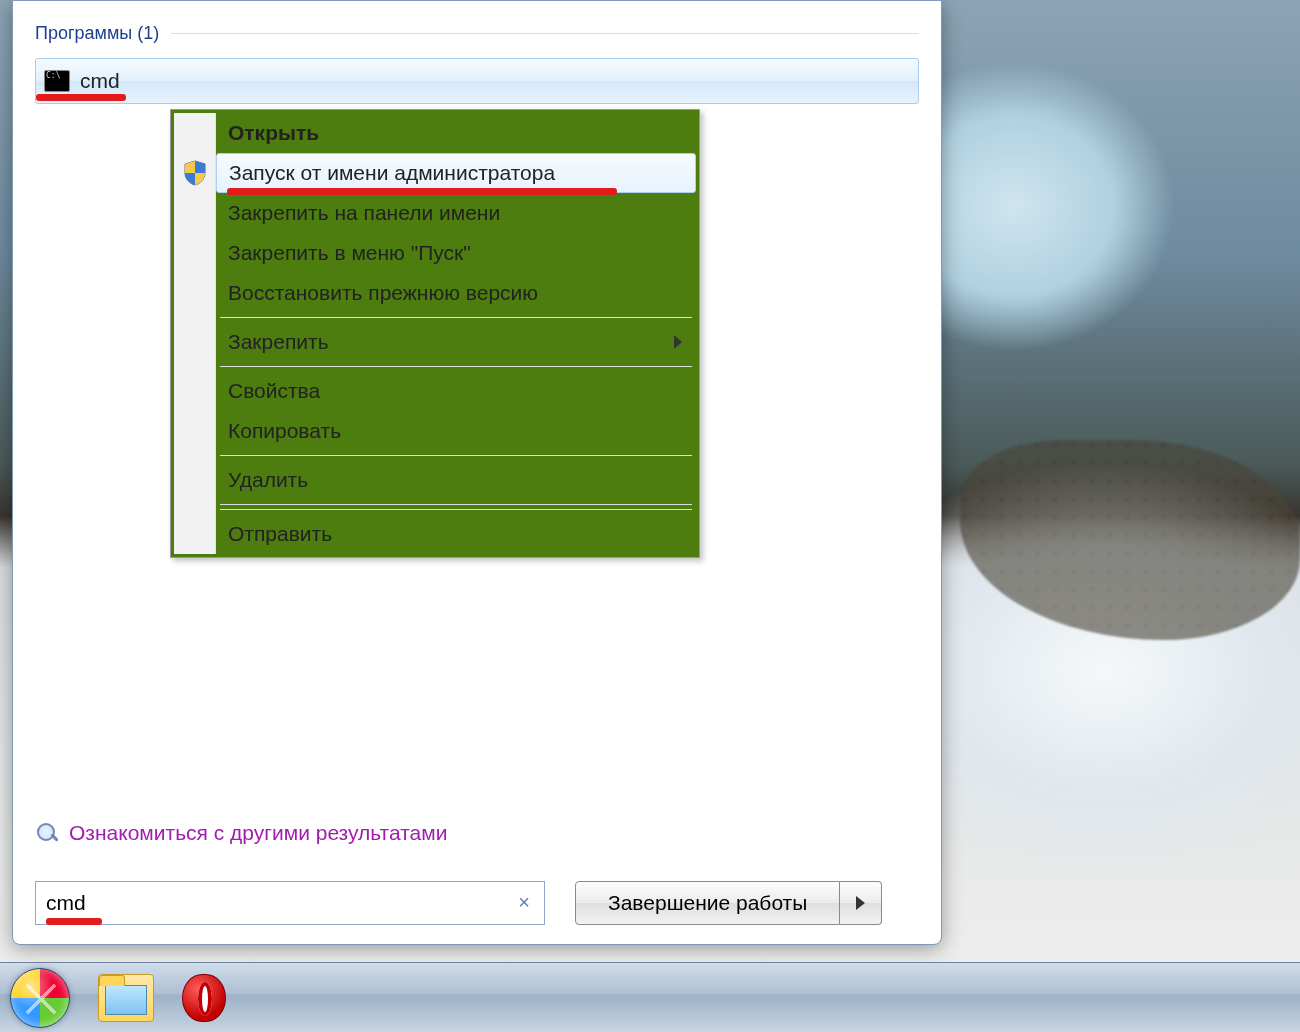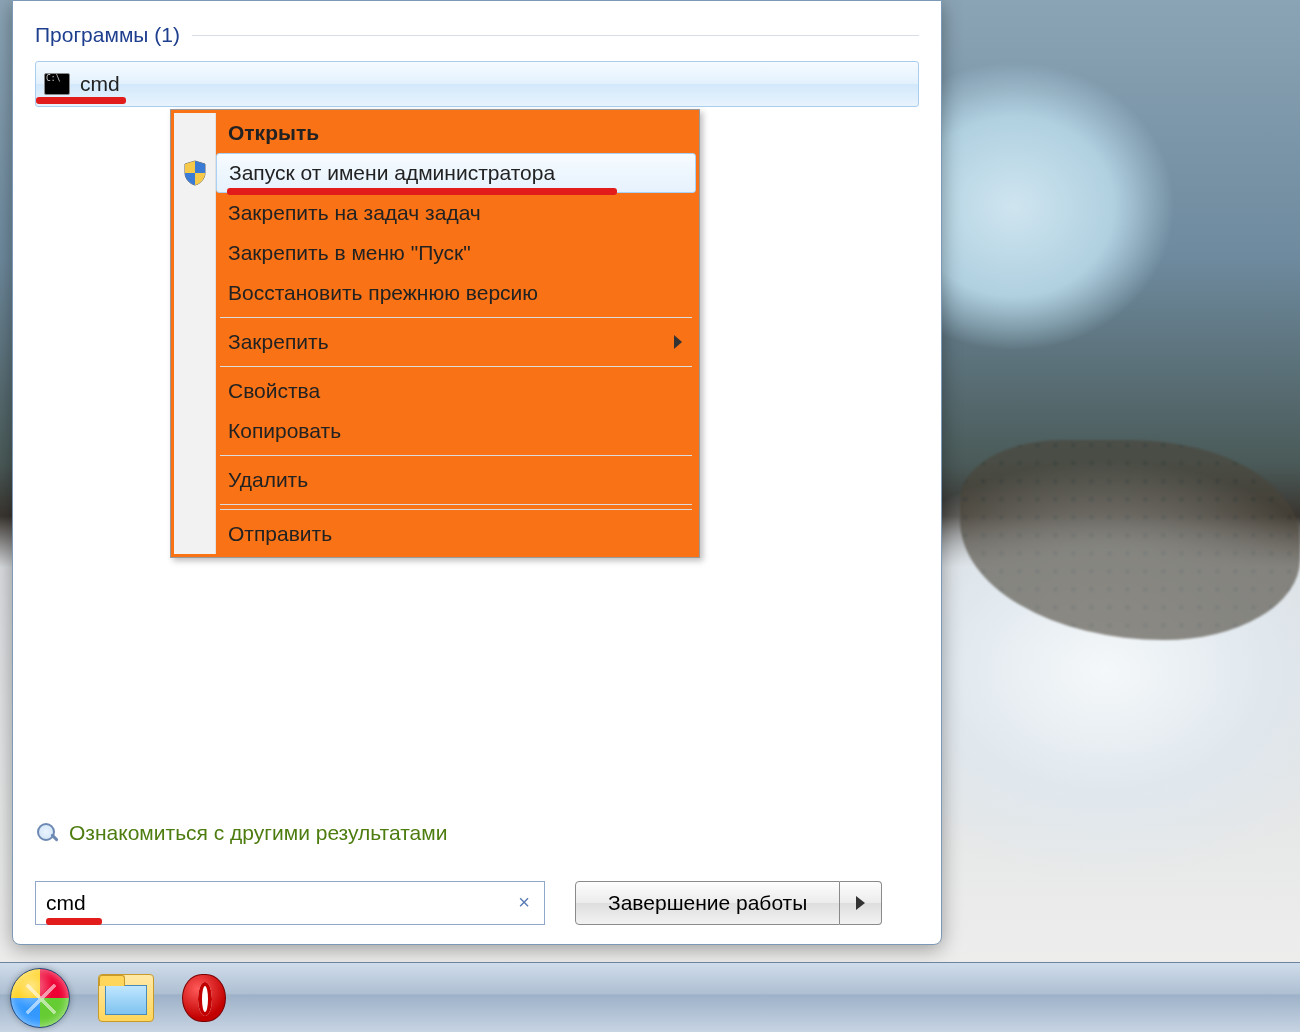--- a/index.html
+++ b/index.html
@@ -33,21 +33,21 @@
     background: #fff;
     border: 1px solid #7c9ab8;
     border-radius: 0 0 8px 8px;
     box-shadow: 0 4px 20px rgba(0,0,0,.35);
     padding: 22px 22px 18px 22px;
   }
   .section-header {
     display: flex; align-items: center; gap: 12px; margin-bottom: 14px;
   }
   .section-title {
-    font-size: 21px; color: #1e3e8e; white-space: nowrap;
+    font-size: 18px; color: #1e3e8e; white-space: nowrap;
   }
   .section-rule {
     flex: 1; height: 1px; background: #d8dde8;
   }
 
   .result-item {
     display: flex; align-items: center; gap: 10px;
     height: 46px; padding: 0 8px;
     border: 1px solid #a9cdef;
     border-radius: 3px;
@@ -69,21 +69,21 @@
   .red-underline::after{
     content:""; position:absolute; left:0; right:0; bottom:-7px;
     height:7px; background:#e21b1b; border-radius:3px;
   }
   .red-underline.wide::after{ left:-44px; right:-6px; bottom:-8px; }
 
   
   .context-menu {
     position: absolute; left: 157px; top: 108px;
     width: 530px;
-    background: #f97316;
+    background: #4d7c0f;
     border: 1px solid #9a9a9a;
     box-shadow: 3px 3px 6px rgba(0,0,0,.25);
     padding: 3px;
     font-size: 21px; color: #222;
   }
   .cm-gutter {
     position:absolute; left:3px; top:3px; bottom:3px; width:42px;
     background:#f2f2f2; border-right:1px solid #e1e1e1;
   }
   .cm-item {
@@ -110,21 +110,21 @@
   .shield-icon svg{ width:24px; height:26px; display:block; }
   .cm-item .red-under {
     position:absolute; left:10px; top:34px; width:390px; height:7px;
     background:#e21b1b; border-radius:3px;
   }
 
   
   .more-results {
     position:absolute; left:22px; top:820px;
     display:flex; align-items:center; gap:10px;
-    font-size:21px; color:#4d7c0f;
+    font-size:21px; color:#a21caf;
   }
   .mag-icon{ width:24px; height:24px; position:relative; }
   .mag-icon::before{
     content:""; position:absolute; left:2px; top:2px; width:14px; height:14px;
     border:2px solid #6d89b3; border-radius:50%;
     background: radial-gradient(#eaf4ff, #cfe3f5);
   }
   .mag-icon::after{
     content:""; position:absolute; left:15px; top:15px; width:9px; height:3px;
     background:#6d89b3; transform:rotate(45deg); border-radius:2px;
@@ -251,21 +251,21 @@
           <path d="M12 1 L2 4 V13 H12 Z" fill="#f7c948"></path>
           <path d="M12 25 C17 24 22 19 22 13 H12 Z" fill="#f7c948"></path>
           <path d="M12 25 C7 24 2 19 2 13 H12 Z" fill="#3a7bd5"></path>
         </svg>
       </span>
       <span>Запуск от имени администратора</span>
       <span class="red-under"></span>
     </div>
 
     <div class="cm-item">
-      <span>Закрепить на задач задач</span>
+      <span>Закрепить на панели имени</span>
     </div>
     <div class="cm-item">
       <span>Закрепить в меню "Пуск"</span>
     </div>
     <div class="cm-item">
       <span>Восстановить прежнюю версию</span>
     </div>
 
     <div class="cm-sep"></div>
 

